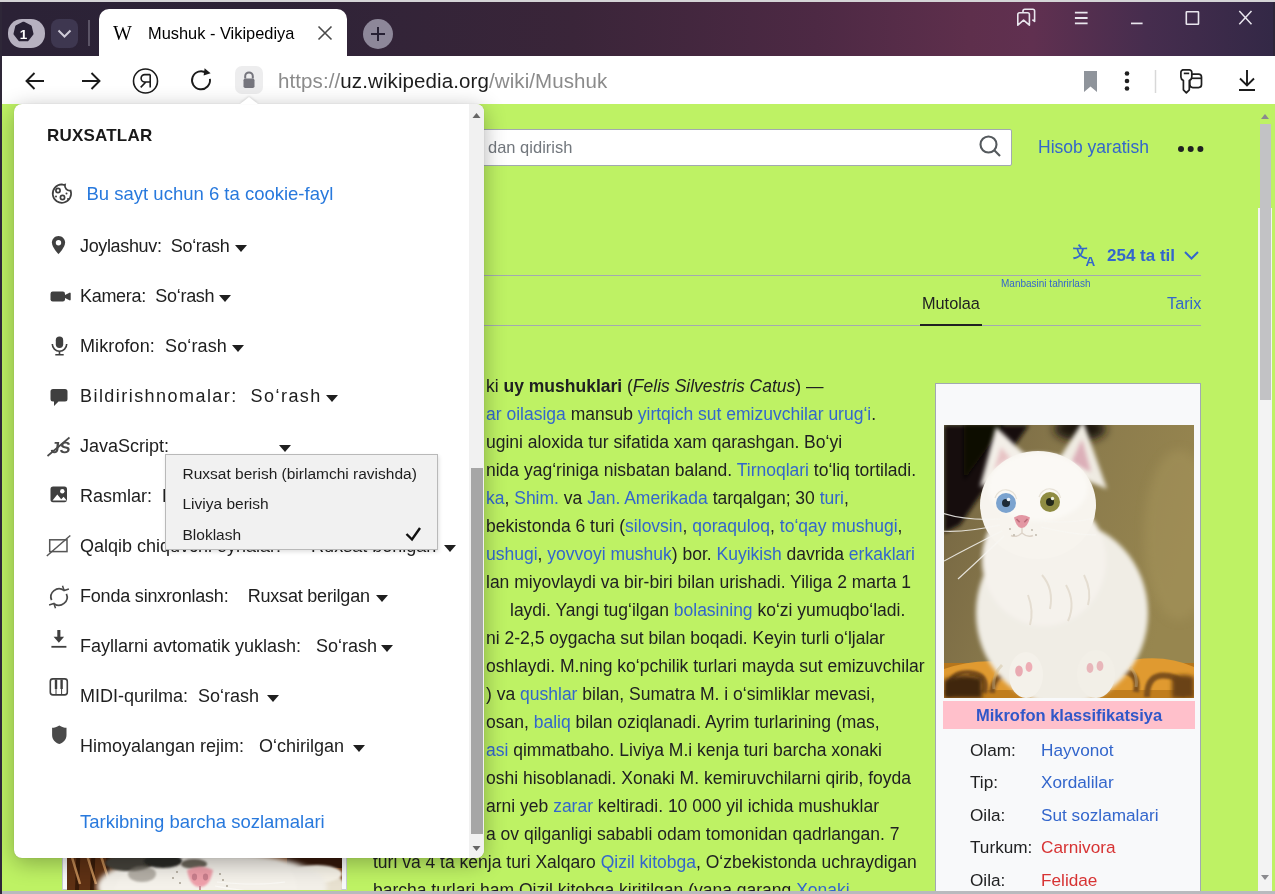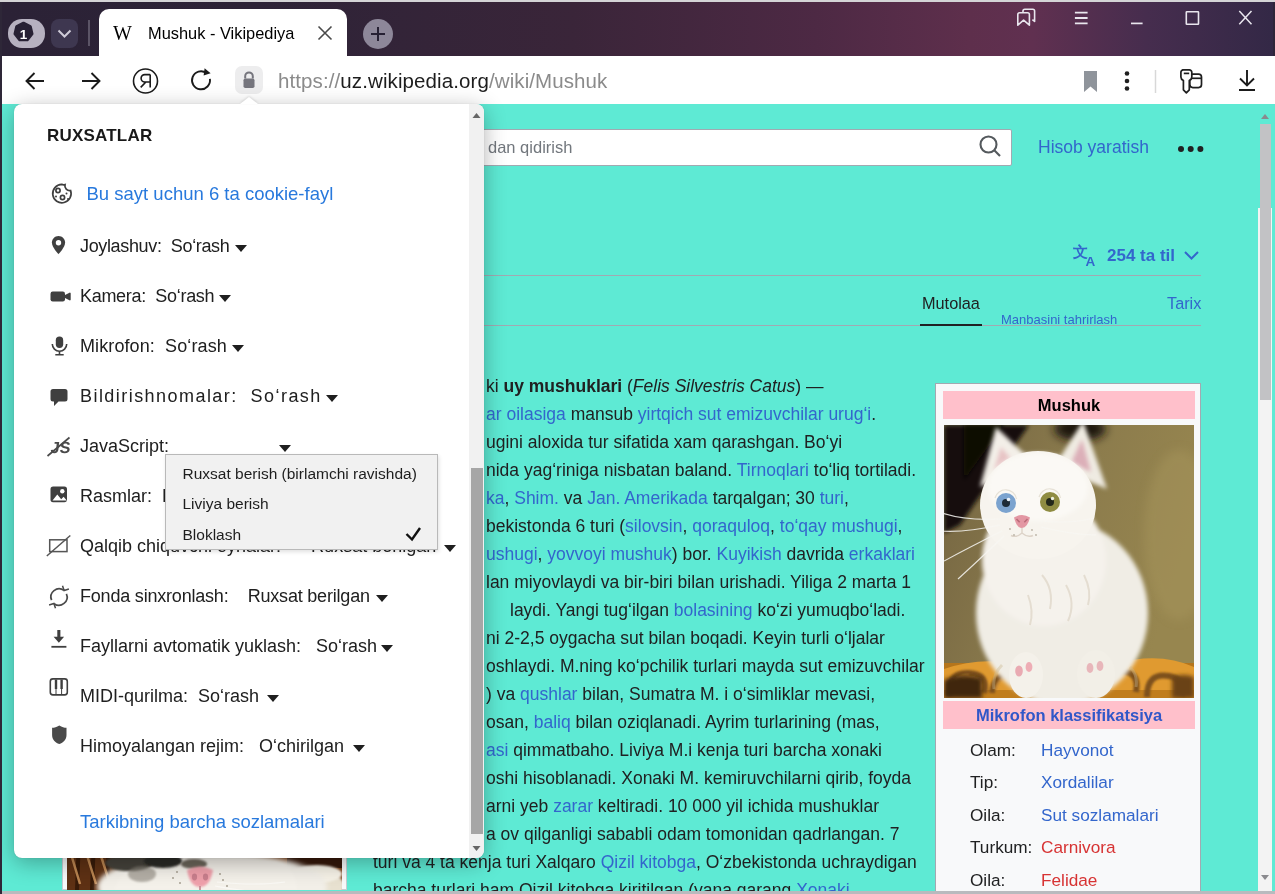--- a/index.html
+++ b/index.html
@@ -18,21 +18,21 @@
   #tab { position:absolute; left:99px; top:9px; width:248px; height:47px; background:#ffffff; border-radius:10px 10px 0 0; }
   #tabtitle { position:absolute; left:148px; top:24px; font-size:16.4px; color:#000000; }
   #wlogo { position:absolute; left:113px; top:22px; font-family:"Liberation Serif",serif; font-size:20px; color:#000; }
   #plusbtn { position:absolute; left:363px; top:19px; width:30px; height:30px; border-radius:15px; background:#8d8799; }
   
   #toolbar { position:absolute; left:0; top:56px; width:1275px; height:48px; background:#ffffff; }
   #lockchip { position:absolute; left:235px; top:66px; width:28px; height:28px; border-radius:7px; background:#ededee; }
   #urltext { position:absolute; left:278px; top:68.5px; font-size:20.5px; color:#8b8b8b; letter-spacing:0.1px;}
   #urltext b { color:#1d1d1d; font-weight:normal; }
   
-  #page { position:absolute; left:0; top:104px; width:1275px; height:787px; background:#5eead4; }
+  #page { position:absolute; left:0; top:104px; width:1275px; height:787px; background:#bef264; }
   #searchbox { position:absolute; left:400px; top:25px; width:612px; height:37px; border:1px solid #a2a9b1; border-radius:2px; background:#fff; }
   #searchph { position:absolute; left:488px; top:34px; font-size:16.5px; color:#72777d; }
   #hisob { position:absolute; left:1038px; top:32.5px; font-size:17.5px; color:#3366cc; }
   #menudots { position:absolute; left:1177px; top:40px; }
   #langrow { position:absolute; left:1107px; top:142px; font-size:17px; font-weight:bold; color:#3366cc; }
   .hrule { position:absolute; height:1px; background:#a2a9b1; }
     #mutolaa-line { position:absolute; left:920px; top:219.5px; width:62px; height:2.5px; background:#202122; }
   .bl { position:absolute; font-size:17.5px; color:#202122; white-space:nowrap; }
   
   #infobox { position:absolute; left:935px; top:279px; width:266px; height:620px; background:#f8f9fa; border:1px solid #a2a9b1; }
@@ -135,21 +135,21 @@
     <text x="0" y="14.5" font-size="15" fill="#3366cc" font-weight="bold">文</text>
     <text x="12.5" y="24" font-size="13.5" fill="#3366cc" font-weight="bold">A</text>
   </svg>
   <div id="langrow">254 ta til</div>
   <svg class="abs" width="20" height="12" style="left:1183px;top:146px">
       <path d="M2 2 L8.5 8.5 L15 2" fill="none" stroke="#3366cc" stroke-width="2"></path>
     </svg>
   <div class="hrule" style="left:460px;top:171px;width:741px"></div>
   <div class="hrule" style="left:460px;top:221px;width:741px"></div>
   <div class="abs" style="left:922px;top:190px;font-size:16.3px;color:#202122">Mutolaa</div>
-  <div class="abs" style="left:1001px;top:208px;font-size:13px;color:#3366cc">Manbasini tahrirlash</div>
+  <div class="abs" style="left:1001px;top:174px;font-size:10px;color:#3366cc">Manbasini tahrirlash</div>
   <div class="abs" style="left:1167px;top:190px;font-size:16.3px;color:#3366cc">Tarix</div>
   <div id="mutolaa-line"></div>
 
   <div id="artlines">
       <div class="bl" style="left:486px;top:272px">ki <b>uy mushuklari</b> (<i>Felis Silvestris Catus</i>) —</div>
       <div class="bl" style="left:486px;top:300px"><a>ar oilasiga</a> mansub <a>yirtqich sut emizuvchilar urug‘i</a>.</div>
       <div class="bl" style="left:486px;top:328px">ugini aloxida tur sifatida xam qarashgan. Bo‘yi</div>
       <div class="bl" style="left:486px;top:356px">nida yag‘riniga nisbatan baland. <a>Tirnoqlari</a> to‘liq tortiladi.</div>
       <div class="bl" style="left:486px;top:384px"><a>ka</a>, <a>Shim.</a> va <a>Jan. Amerikada</a> tarqalgan; 30 <a>turi</a>,</div>
       <div class="bl" style="left:486px;top:412px">bekistonda 6 turi (<a>silovsin</a>, <a>qoraquloq</a>, <a>to‘qay mushugi</a>,</div>
@@ -162,21 +162,20 @@
       <div class="bl" style="left:486px;top:608px">osan, <a>baliq</a> bilan oziqlanadi. Ayrim turlarining (mas,</div>
       <div class="bl" style="left:486px;top:636px"><a>asi</a> qimmatbaho. Liviya M.i kenja turi barcha xonaki</div>
       <div class="bl" style="left:486px;top:664px">oshi hisoblanadi. Xonaki M. kemiruvchilarni qirib, foyda</div>
       <div class="bl" style="left:486px;top:692px">arni yeb <a>zarar</a> keltiradi. 10 000 yil ichida mushuklar</div>
       <div class="bl" style="left:486px;top:720px">a ov qilganligi sababli odam tomonidan qadrlangan. 7</div>
       <div class="bl" style="left:373px;top:748px">turi va 4 ta kenja turi Xalqaro <a>Qizil kitobga</a>, O‘zbekistonda uchraydigan</div>
       <div class="bl" style="left:373px;top:776px">barcha turlari ham Qizil kitobga kiritilgan (yana qarang <a>Xonaki</a></div>
     </div>
 
   <div id="infobox">
-    <div class="pinkband" style="top:7px"><span style="font-size:16.5px;font-weight:bold;line-height:28px;color:#000">Mushuk</span></div>
     <div class="pinkband" style="top:317px"><span style="font-size:16.5px;font-weight:bold;line-height:29px;color:#3157c8">Mikrofon klassifikatsiya</span></div>
     <div class="iblabel" style="top:355.5px">Olam:</div>
       <div class="ibval" style="top:355.5px"><a>Hayvonot</a></div>
     <div class="iblabel" style="top:388px">Tip:</div>
       <div class="ibval" style="top:388px"><a>Xordalilar</a></div>
     <div class="iblabel" style="top:420.5px">Oila:</div>
       <div class="ibval" style="top:420.5px"><a>Sut sozlamalari</a></div>
     <div class="iblabel" style="top:453px">Turkum:</div>
       <div class="ibval" style="top:453px"><span class="red">Carnivora</span></div>
     <div class="iblabel" style="top:485.5px">Oila:</div>

